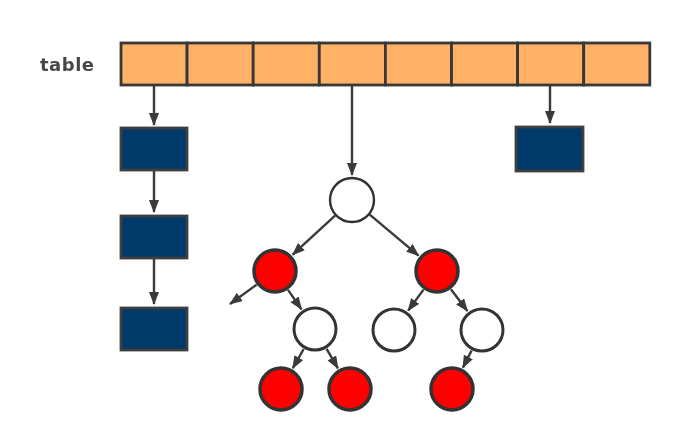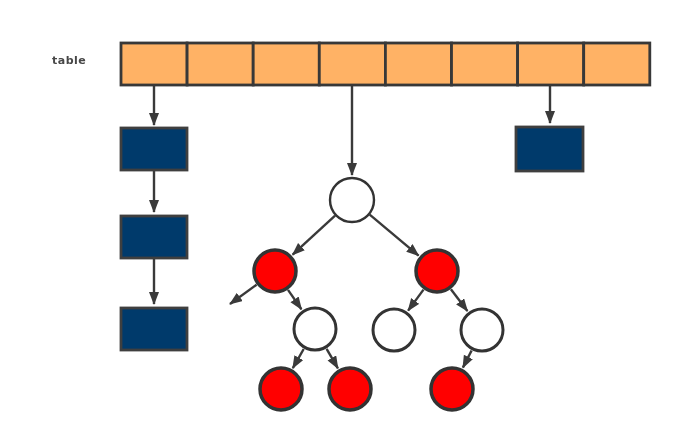--- a/index.html
+++ b/index.html
@@ -3,22 +3,22 @@
 <meta charset="utf-8">
 <style>
   html,body{margin:0;padding:0;}
   body{
     width:673px;height:436px;position:relative;overflow:hidden;
     background:#ffffff;
     font-family:"DejaVu Sans","Liberation Sans",sans-serif;
   }
   #stage{position:absolute;left:0;top:0;width:673px;height:436px;}
   #table-label{
-    position:absolute;left:52px;top:54px;width:50px;
-    font-size:11px;font-weight:bold;color:#474747;
+    position:absolute;left:40px;top:54px;width:50px;
+    font-size:18px;font-weight:bold;color:#474747;
     letter-spacing:0.5px;text-align:left;
   }
   svg{display:block;}
 </style>
 </head>
 <body>
 
 <div id="stage">
   <div id="table-label" style="color: rgb(71, 71, 71);">table</div>
   <svg id="diagram-svg" width="673" height="436" viewBox="0 0 673 436" xmlns="http://www.w3.org/2000/svg">

